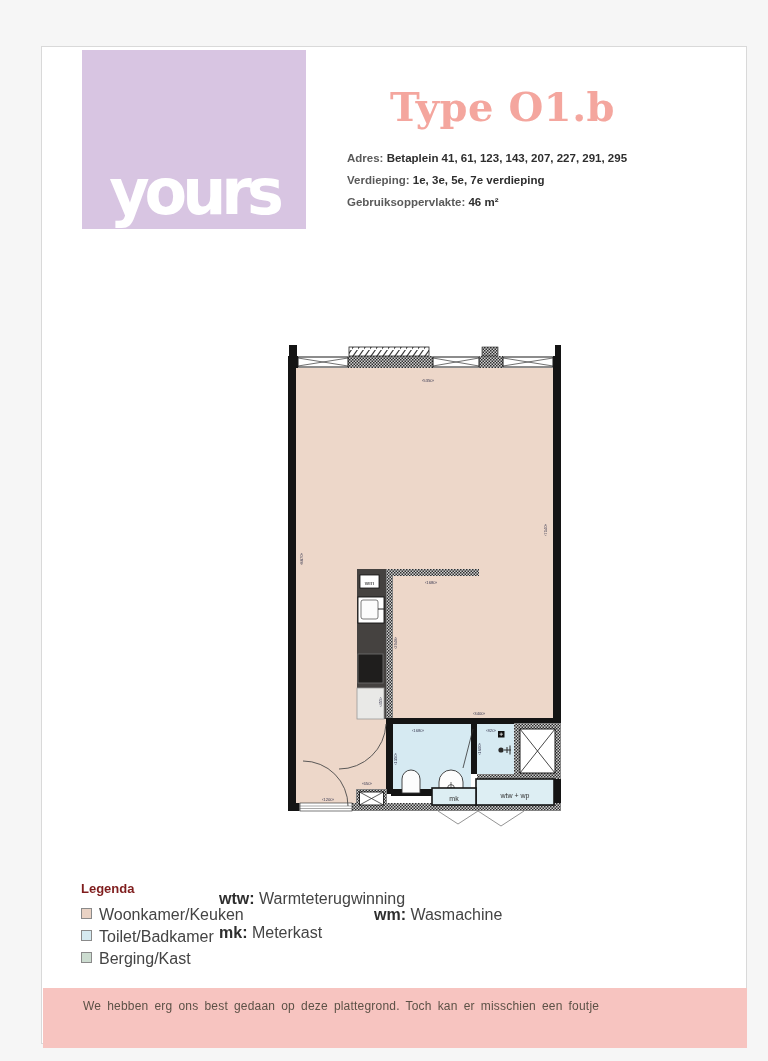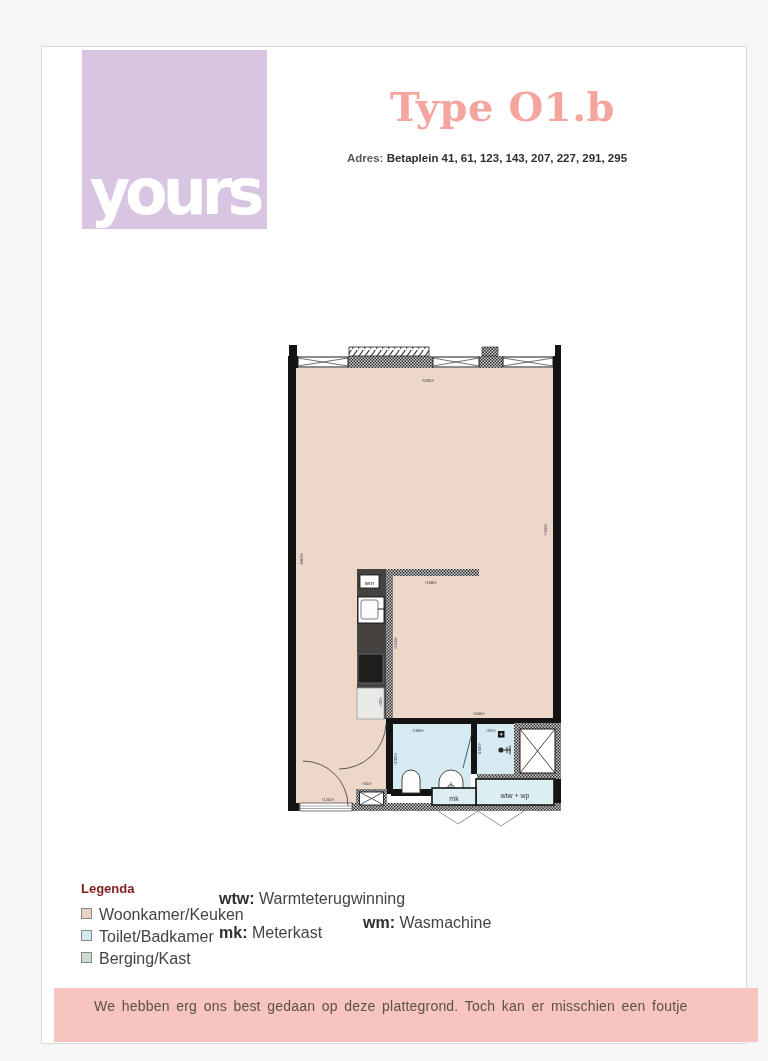--- a/index.html
+++ b/index.html
@@ -3,21 +3,21 @@
 <meta charset="utf-8">
 <style>
   * { margin:0; padding:0; box-sizing:border-box; }
   html,body { width:768px; height:1061px; background:#f6f6f6; font-family:"Liberation Sans", sans-serif; }
   .page {
     position:absolute; left:41px; top:46px; width:706px; height:998px;
     background:#ffffff; border:1px solid #d9d9d9;
   }
   
   .logo {
-    position:absolute; left:40px; top:3px; width:185px; height:179px;
+    position:absolute; left:40px; top:3px; width:224px; height:179px;
     background:#d8c5e2; display:flex; align-items:flex-end; justify-content:center;
     padding-bottom:6px; overflow:hidden;
   }
   .logo-word {
     color:#ffffff; font-family:"DejaVu Sans", sans-serif; font-weight:bold;
     font-size:62px; letter-spacing:-5px; line-height:0.95; transform:scaleY(1.02);
   }
   .title {
     position:absolute; left:304px; top:36px;
     font-family:"DejaVu Serif", serif; font-weight:bold; font-size:40px;
@@ -32,36 +32,38 @@
   .dimv { font-size:4.2px; fill:#3a3a52; }
   .room-lbl { font-size:7px; fill:#333; }
   .wm-lbl { font-size:6px; fill:#222; }
   
   .legend-h { position:absolute; left:39px; top:834px; font-size:13px; font-weight:bold; color:#7f1d1d; }
   .lg-item { position:absolute; font-size:16px; color:#444; }
   .lg-item b { color:#2e2e2e; }
   .swatch { position:absolute; width:11px; height:11px; border:1px solid #8a8a8a; }
   
   .footer {
-    position:absolute; left:12px; top:941px; width:704px; height:54px;
-    background:#f7c4c0; color:#5c5146; font-size:14px; line-height:17.5px;
+    position:absolute; left:1px; top:941px; width:704px; height:60px;
+    background:#f7c4c0; color:#5c5146; font-size:12px; line-height:17.5px;
     padding:10px 0 0 40px; letter-spacing:0.2px; word-spacing:2.5px;
   }
 </style>
 </head>
 <body>
 
 <div class="page">
 
   <div class="logo">
     <div class="logo-word">yours</div>
   </div>
   <div class="title">Type O1.b</div>
   <div class="meta">
     <div><span>Adres:</span> <b>Betaplein 41, 61, 123, 143, 207, 227, 291, 295</b></div>
+    <div><span>Verdieping:</span> <b>1e, 3e, 5e, 7e verdieping</b></div>
+    <div><span>Gebruiksoppervlakte:</span> <b>46 m²</b></div>
   </div>
 
   <div class="plan-wrap">
   <svg width="290" height="490" viewBox="0 0 290 490">
     <defs>
       <pattern id="chk" width="3" height="3" patternUnits="userSpaceOnUse">
         <rect width="3" height="3" fill="#cfcfcf"></rect>
         <rect width="1.5" height="1.5" fill="#2f2f2f"></rect>
         <rect x="1.5" y="1.5" width="1.5" height="1.5" fill="#2f2f2f"></rect>
       </pattern>
@@ -170,19 +172,19 @@
   <div class="lg-item" style="left:57px; top:859px;">Woonkamer/Keuken</div>
   <div class="swatch" style="left:39px; top:883px; background:#d5e9f0;"></div>
   <div class="lg-item" style="left:57px; top:881px;">Toilet/Badkamer</div>
   <div class="swatch" style="left:39px; top:905px; background:#ccdcd0;"></div>
   <div class="lg-item" style="left:57px; top:903px;">Berging/Kast</div>
 
   <div class="lg-item" style="left:177px; top:859px;margin-top:18px;"><b>mk:</b> <span>Meterkast</span></div>
   <div class="lg-item" style="left:177px; top:843px;"><b>wtw:</b> <span>Warmteterugwinning</span></div>
   <div class="lg-item" style="left:177px; top:943px;"><b>wp:</b> <span>Warmtepomp</span></div>
 
-  <div class="lg-item" style="left:321px; top:859px;margin-top:8px;"><b>wm:</b> <span>Wasmachine</span></div>
+  <div class="lg-item" style="left:332px; top:859px;"><b>wm:</b> <span>Wasmachine</span></div>
 
   <div class="footer">
     <div>We hebben erg ons best gedaan op deze plattegrond. Toch kan er misschien een foutje</div>
   </div>
 
 </div>
 
 </body></html>

